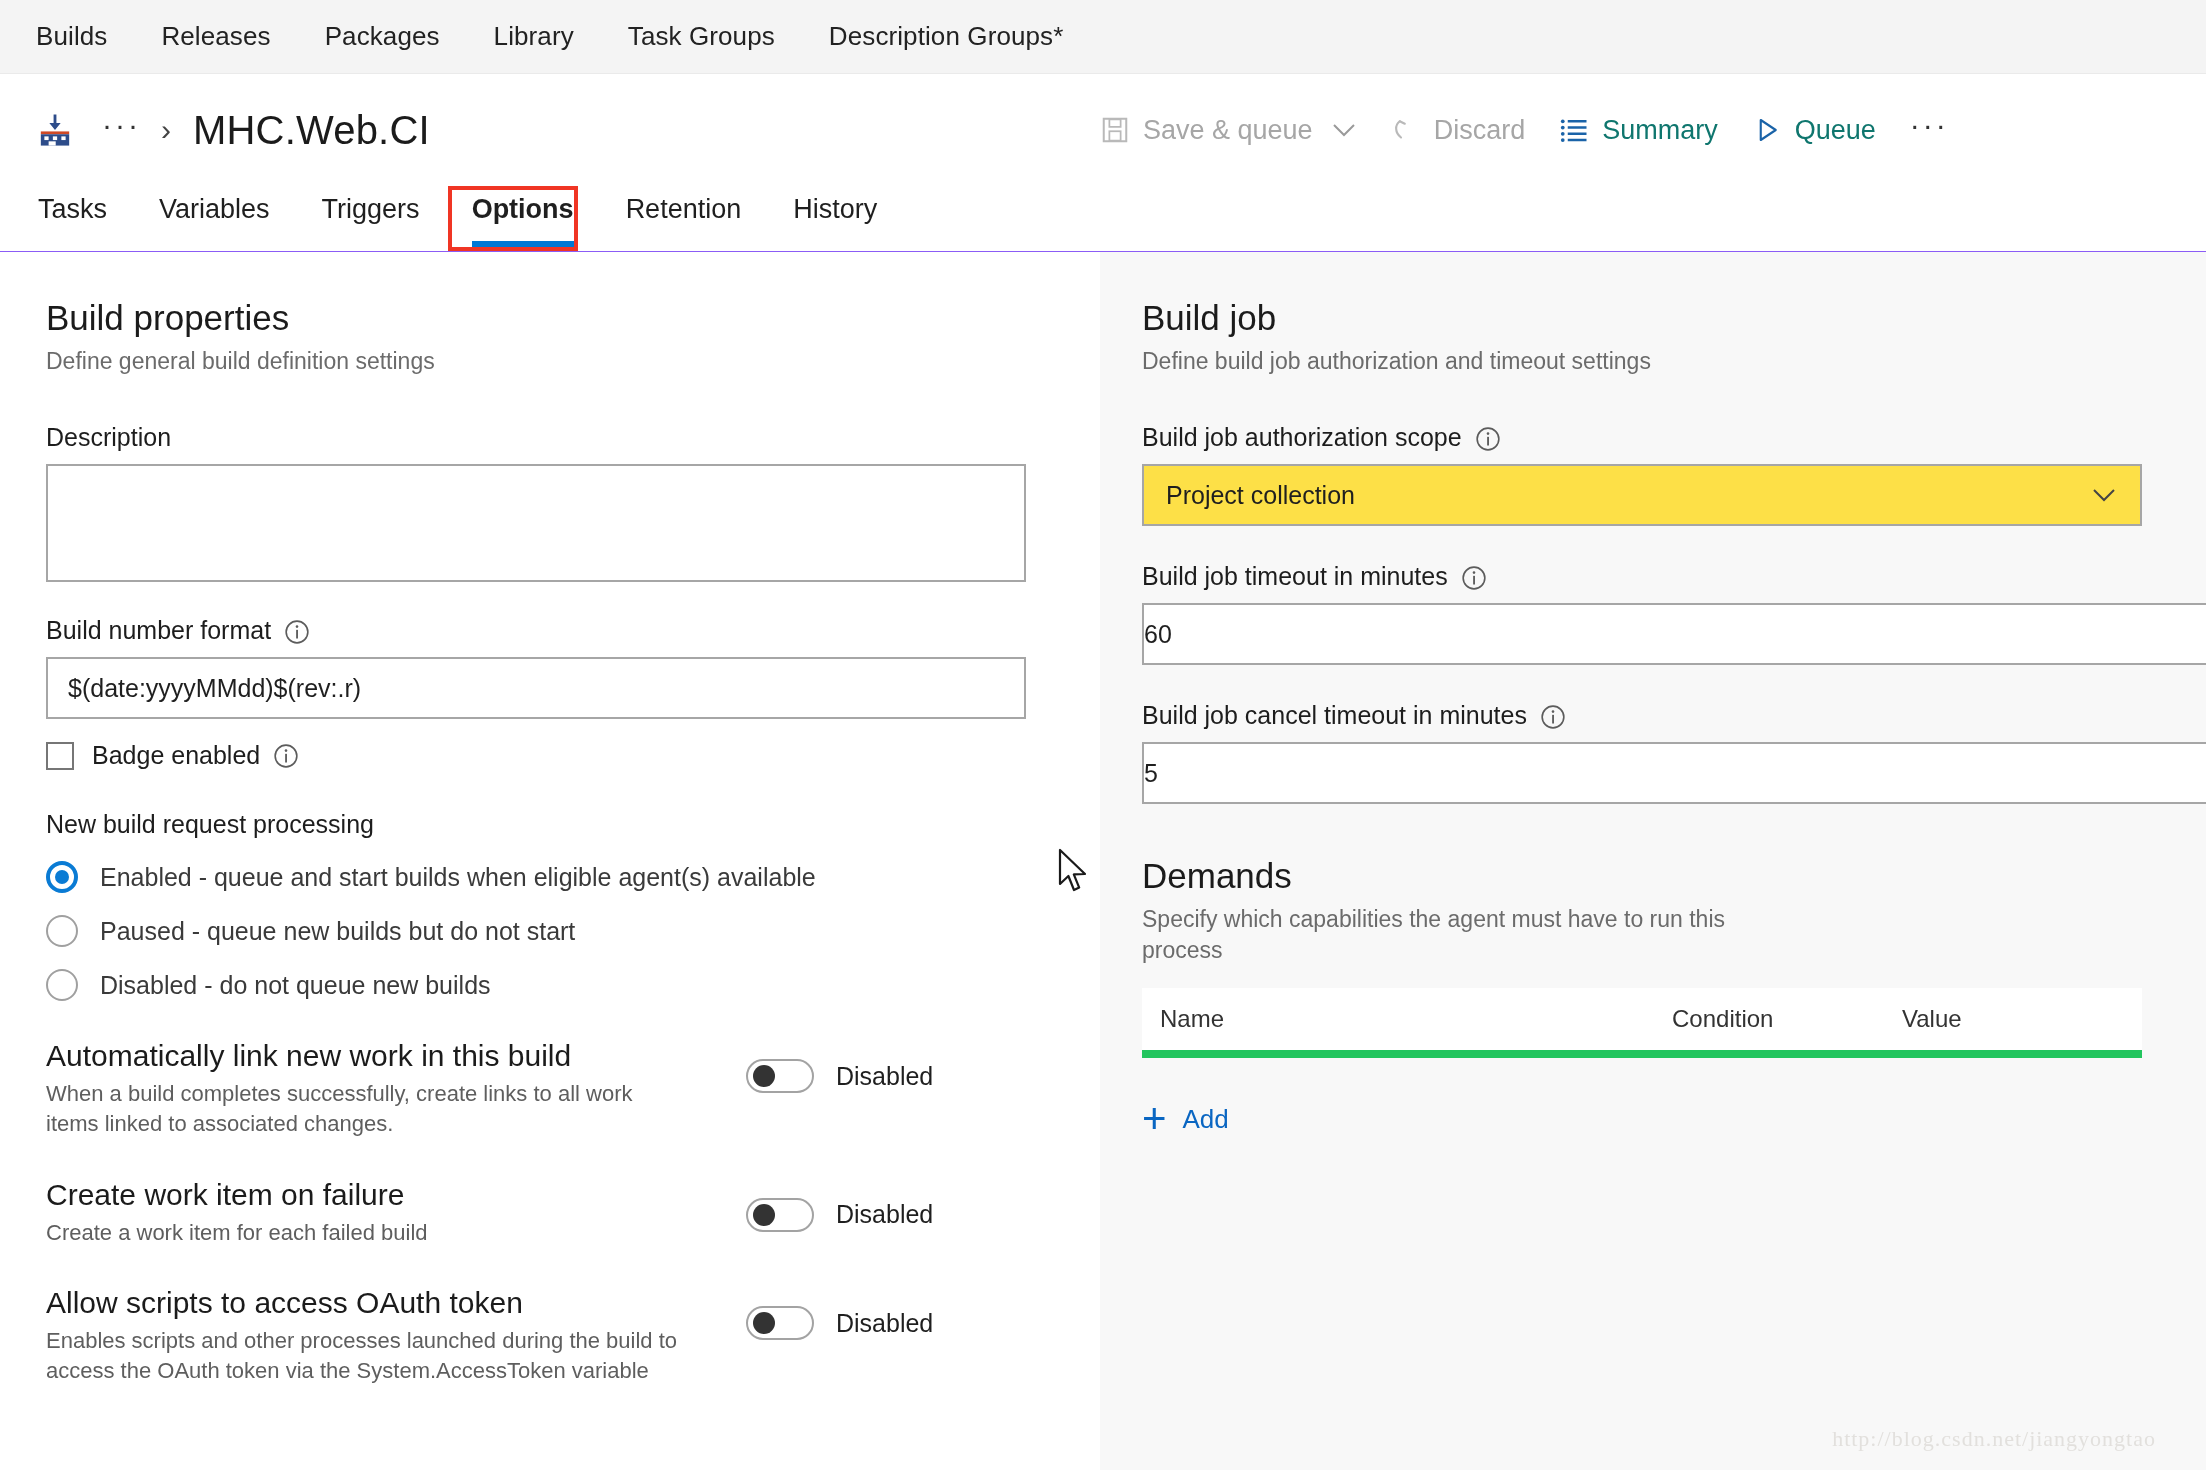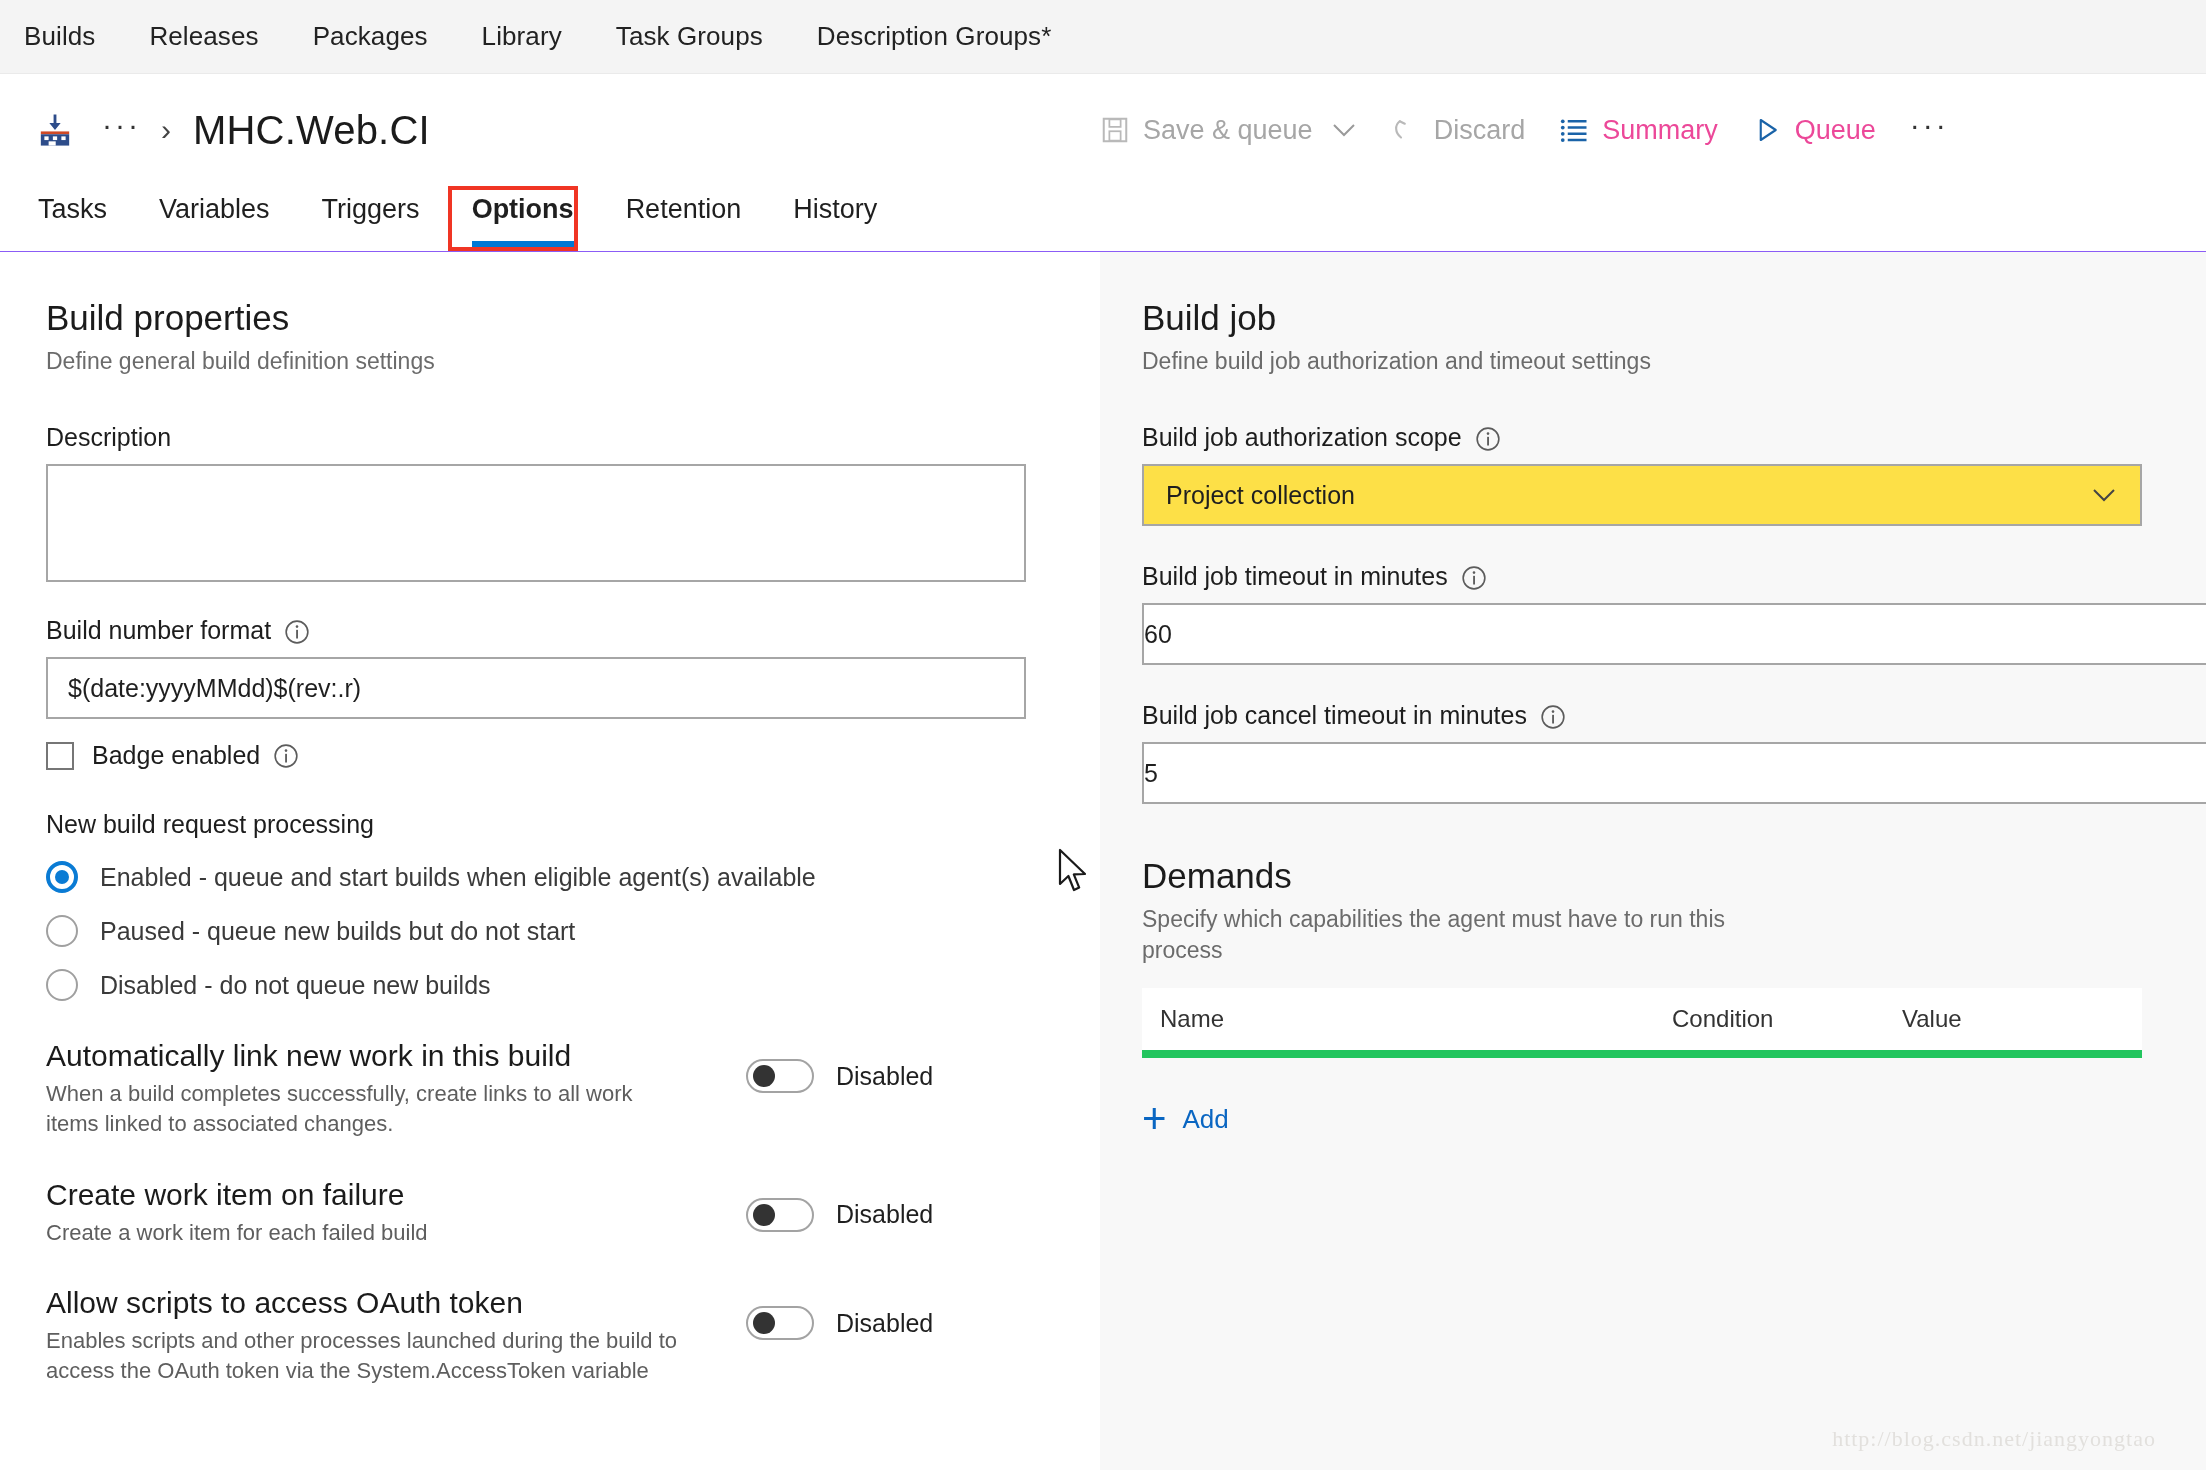--- a/index.html
+++ b/index.html
@@ -16,21 +16,21 @@
     background: #ffffff;
   }
 
   
   .hubnav {
     position: absolute; top: 0; left: 0;
     width: 2206px; height: 74px;
     background: #f4f4f4;
     border-bottom: 1px solid #eaeaea;
     display: flex; align-items: center;
-    padding-left: 24px;
+    padding-left: 36px;
   }
   .hubnav-item {
     font-size: 26px;
     color: #222222;
     margin-right: 54px;
     white-space: nowrap;
     cursor: pointer;
     letter-spacing: .1px;
   }
 
@@ -64,21 +64,21 @@
     display: flex; align-items: center;
   }
   .tb-item {
     display: flex; align-items: center;
     margin-right: 34px;
     font-size: 27px;
     white-space: nowrap;
     cursor: pointer;
   }
   .tb-item.disabled { color: #a6a6a6; cursor: default; }
-  .tb-item.enabled  { color: #ec4899; }
+  .tb-item.enabled  { color: #0f766e; }
   .tb-ico { display: inline-flex; align-items: center; justify-content: center; margin-right: 13px; }
   .tb-caret { margin-left: 18px; font-size: 24px; color: #a6a6a6; font-weight: 300;}
   .tb-ellipsis { font-size: 30px; color: #333; letter-spacing: 3px; padding-bottom: 10px; cursor:pointer;}
 
   
   .tabs {
     position: absolute; top: 186px; left: 0;
     width: 2206px; height: 66px;
     background: #ffffff;
     display: flex; align-items: flex-start;

